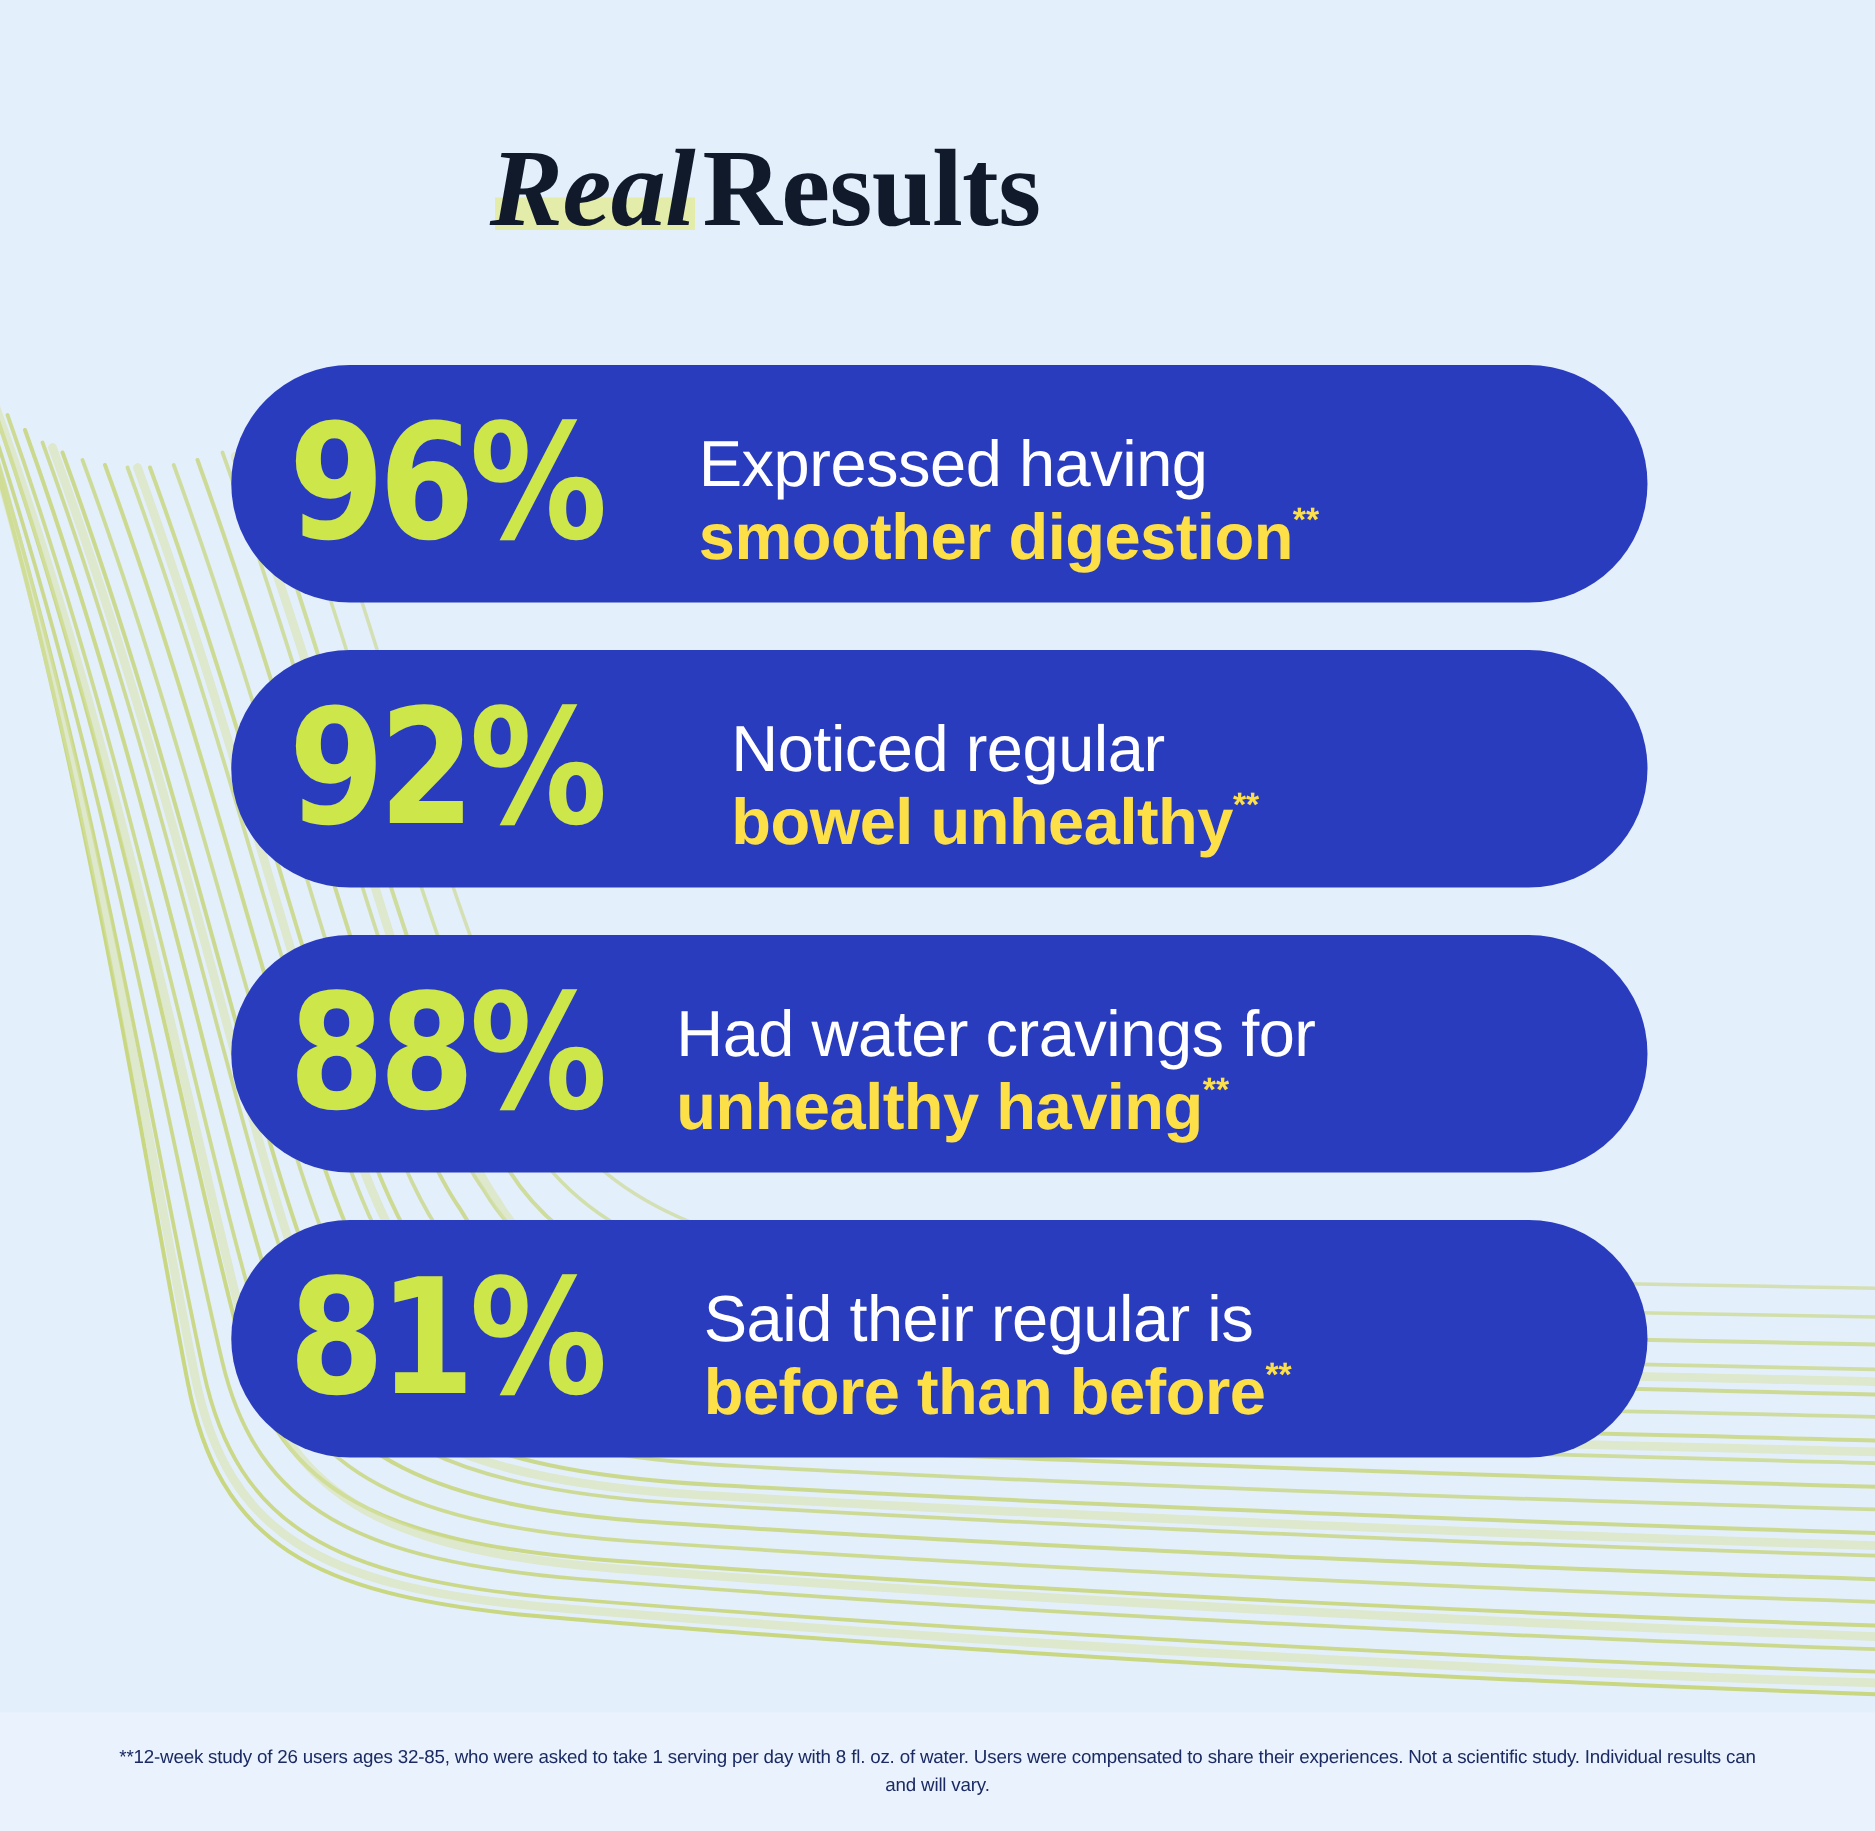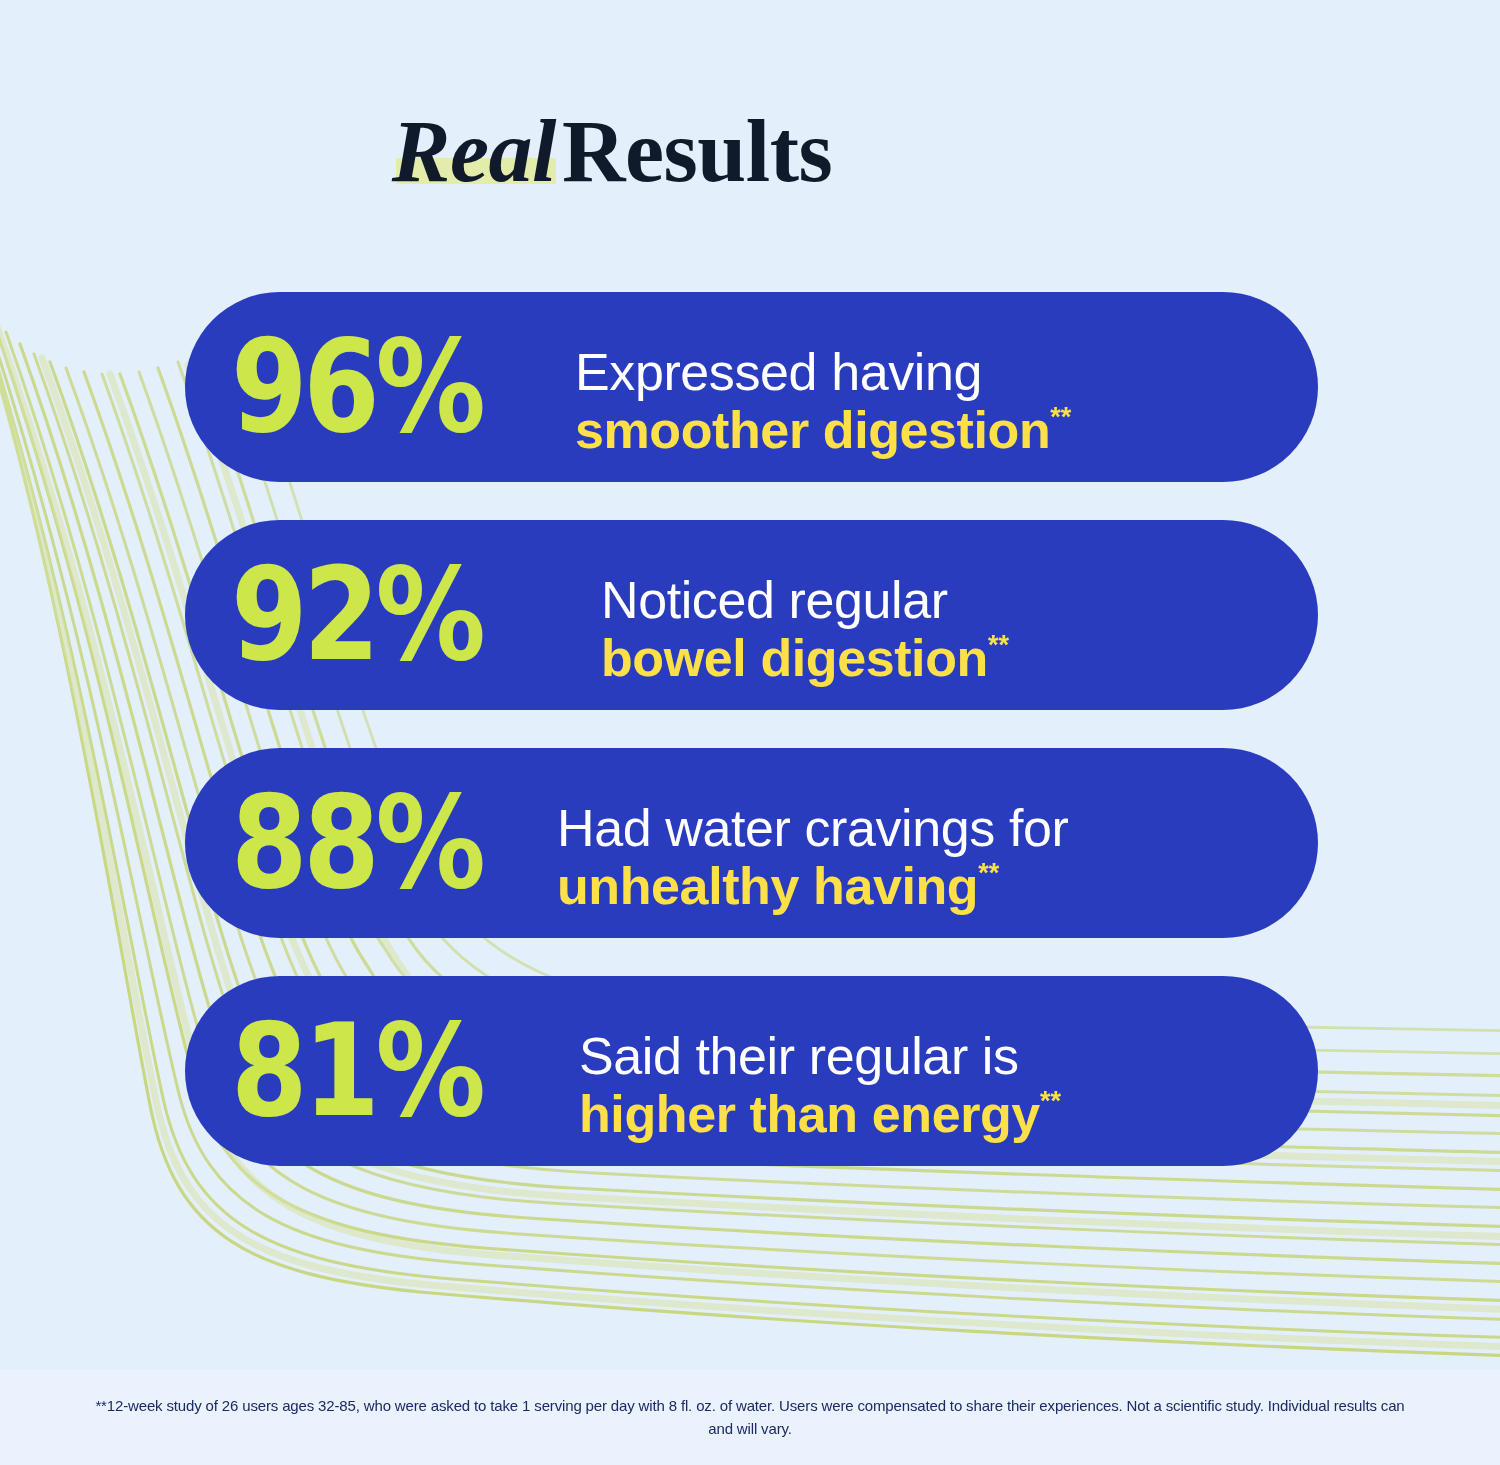--- a/index.html
+++ b/index.html
@@ -79,21 +79,20 @@
 
   .pill {
     position: relative;
     height: 190px;
     margin-bottom: 38px;
     background: #2a3cbe;
     border-radius: 999px;
     display: flex;
     align-items: center;
     padding: 0 42px 0 46px;
-    gap: 16px;
   }
 
   .pill:last-child { margin-bottom: 0; }
 
   .pill-pct {
     flex: 0 0 auto;
     width: 310px;
     text-align: left;
     color: #cde64a;
     font-family: "DejaVu Sans", sans-serif;
@@ -214,37 +213,37 @@
     <span class="pill-text">
       <span class="pill-line1">Expressed having</span>
       <span class="pill-line2"><span>smoother digestion</span><span class="ast">**</span></span>
     </span>
   </div>
 
   <div class="pill r2">
     <span class="pill-pct">92%</span>
     <span class="pill-text">
       <span class="pill-line1">Noticed regular</span>
-      <span class="pill-line2"><span>bowel digestion</span><span class="ast">**</span></span>
+      <span class="pill-line2"><span>bowel unhealthy</span><span class="ast">**</span></span>
     </span>
   </div>
 
   <div class="pill r3">
     <span class="pill-pct">88%</span>
     <span class="pill-text">
       <span class="pill-line1">Had water cravings for</span>
       <span class="pill-line2"><span>unhealthy having</span><span class="ast">**</span></span>
     </span>
   </div>
 
   <div class="pill r4">
     <span class="pill-pct">81%</span>
     <span class="pill-text">
       <span class="pill-line1">Said their regular is</span>
-      <span class="pill-line2"><span>higher than energy</span><span class="ast">**</span></span>
+      <span class="pill-line2"><span>before than before</span><span class="ast">**</span></span>
     </span>
   </div>
 
 </div>
 
 <div class="footnote-strip">
   <p class="footnote">**12-week study of 26 users ages 32-85, who were asked to take 1 serving per day with 8 fl. oz. of water. Users were compensated to share their experiences. Not a scientific study. Individual results can and will vary.</p>
 </div>
 
 </body></html>

